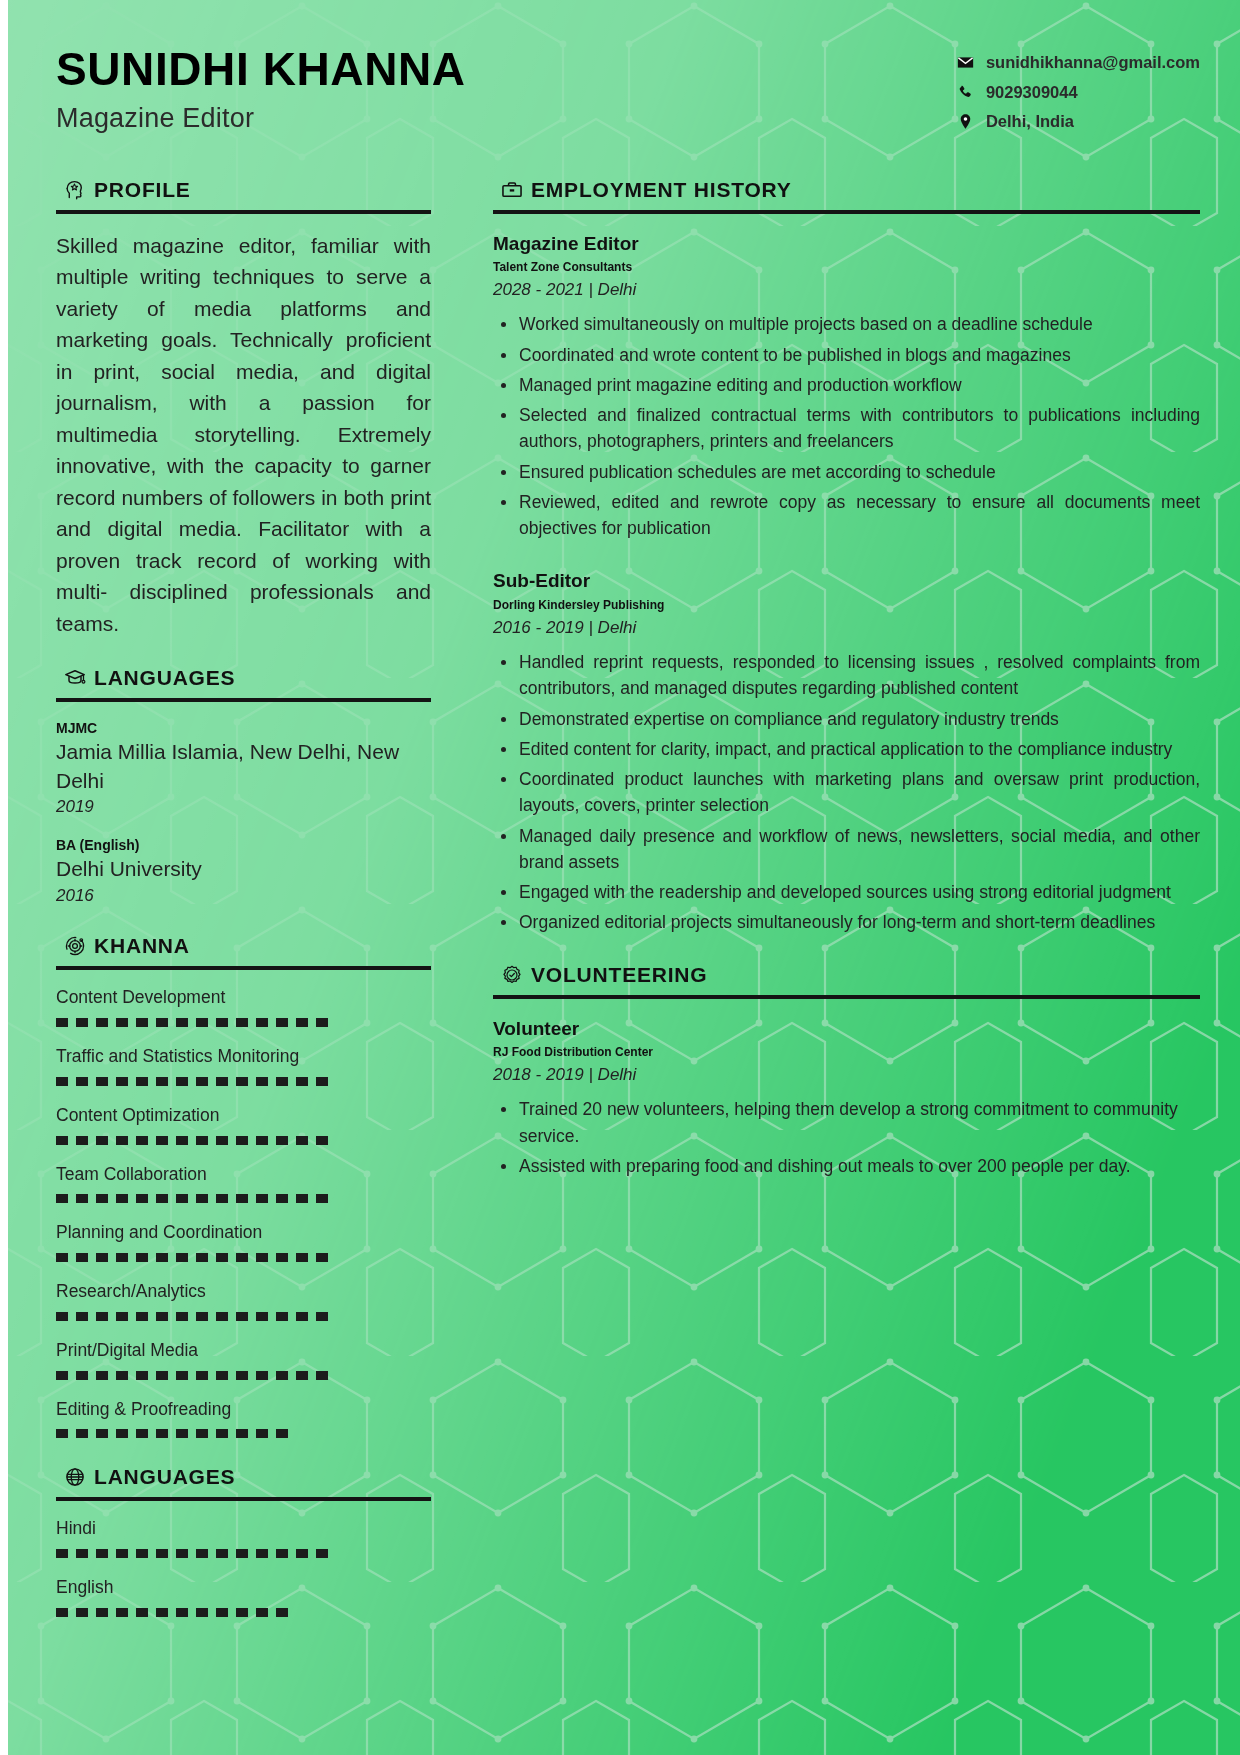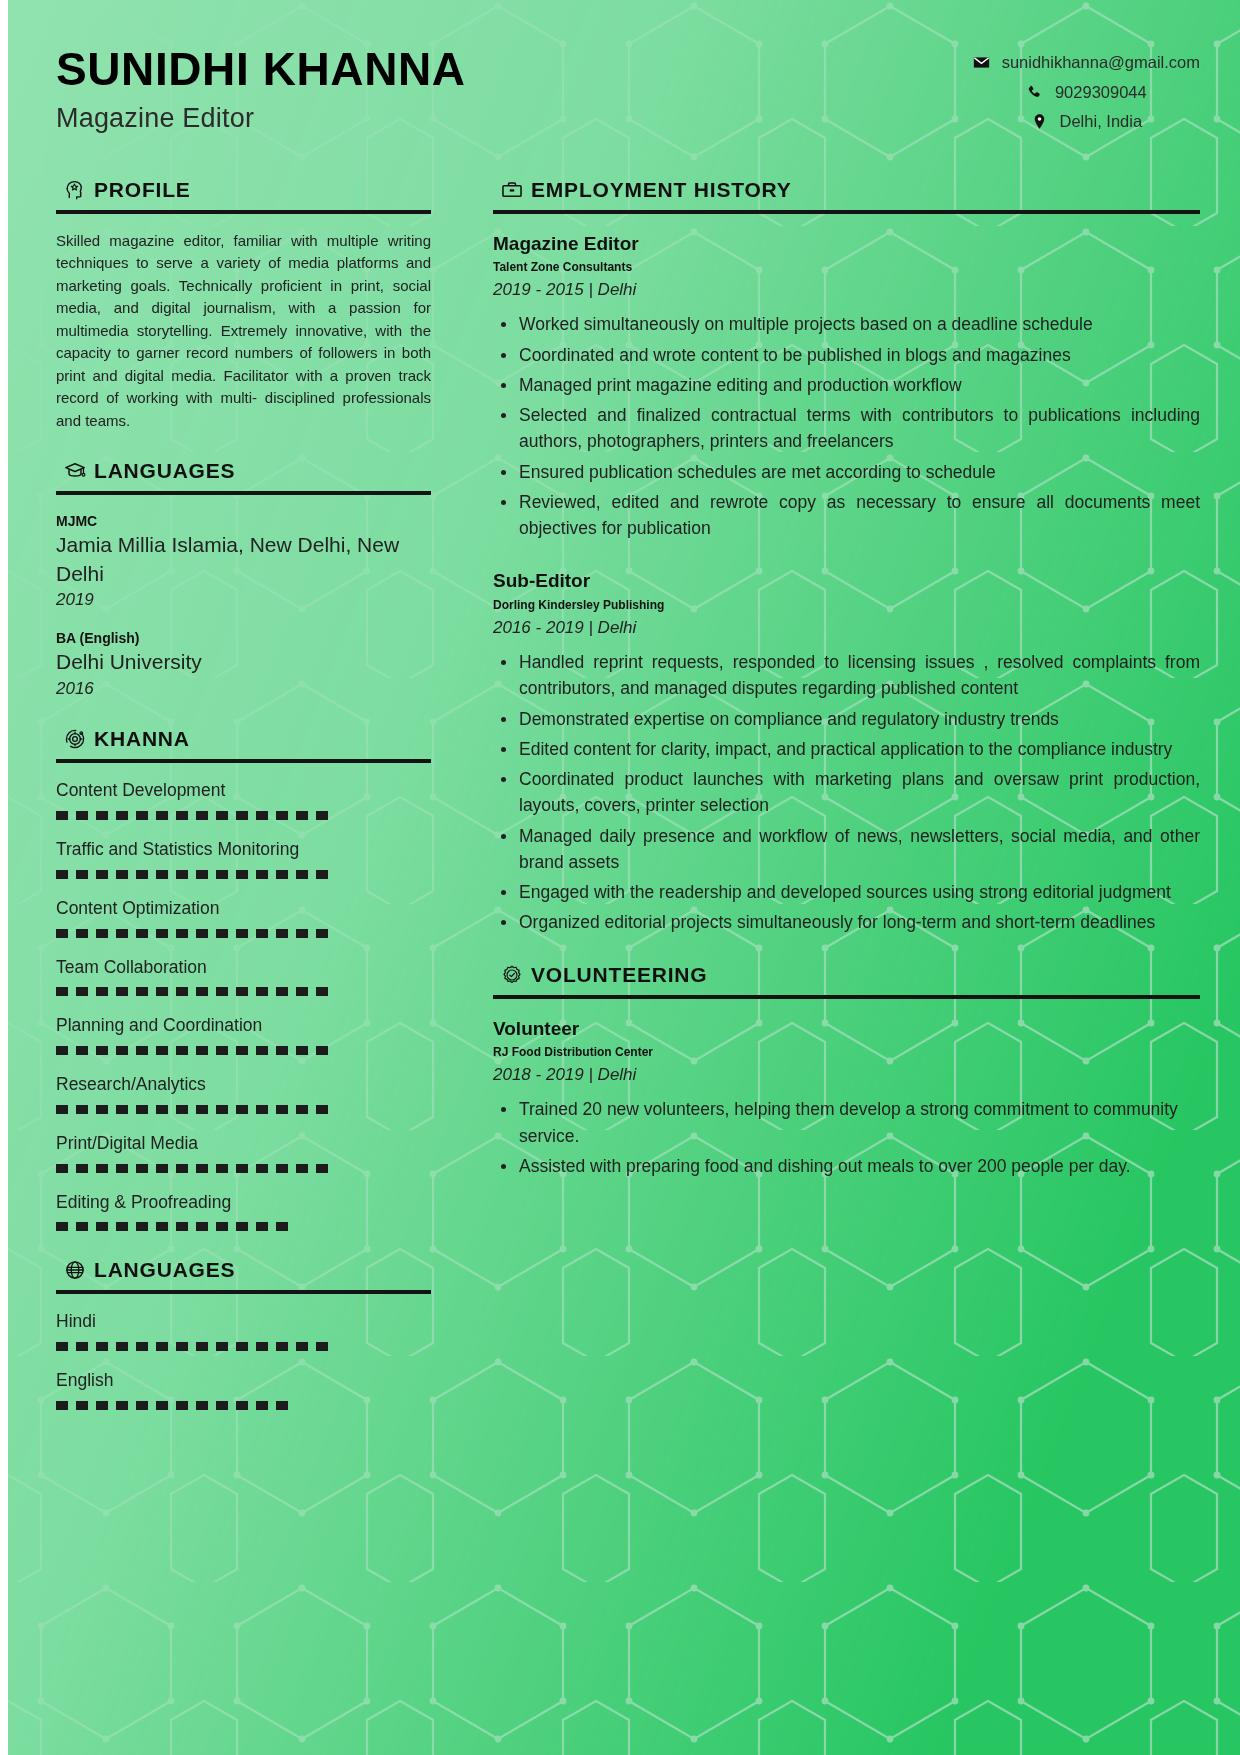--- a/index.html
+++ b/index.html
@@ -55,26 +55,27 @@
     margin-top: 8px;
     letter-spacing: 0.2px;
   }
   .contact {
     margin-top: 6px;
     text-align: left;
   }
   .contact-row {
     display: flex;
     align-items: center;
-    justify-content: center;
+    justify-content: flex-start;
     gap: 12px;
     font-size: 16.5px;
     color: #2b2b2b;
     line-height: 1.55;
     margin-bottom: 4px;
+    font-weight: bold;
   }
   .contact-icon {
     display: inline-flex;
     width: 17px;
     height: 17px;
     align-items: center;
     justify-content: center;
     flex: 0 0 17px;
   }
   .contact-icon svg { display: block; }
@@ -112,21 +113,21 @@
   }
   .rule {
     height: 4px;
     background: #141414;
     margin-top: 7px;
     margin-bottom: 16px;
   }
 
   
   .profile-text {
-    font-size: 15px;
+    font-size: 21px;
     line-height: 1.5;
     text-align: justify;
     color: #222;
   }
 
   
   .edu-item { margin-bottom: 16px; }
   .edu-degree {
     font-size: 14px;
     font-weight: bold;
@@ -564,21 +565,21 @@
                 <rect x="10.6" y="12.2" width="4.8" height="2.5" fill="#111"></rect>
               </svg>
             </span>
             <span class="section-title">EMPLOYMENT HISTORY</span>
           </div>
           <div class="rule"></div>
           <div id="employment-list">
               <div class="job">
                 <div class="job-role">Magazine Editor</div>
                 <div class="job-company">Talent Zone Consultants</div>
-                <div class="job-meta">2019 - 2015 | Delhi</div>
+                <div class="job-meta">2028 - 2021 | Delhi</div>
                 <ul class="bullets">
                   <li>Worked simultaneously on multiple projects based on a deadline schedule</li>
                   <li>Coordinated and wrote content to be published in blogs and magazines</li>
                   <li>Managed print magazine editing and production workflow</li>
                   <li>Selected and finalized contractual terms with contributors to publications including authors, photographers, printers and freelancers</li>
                   <li>Ensured publication schedules are met according to schedule</li>
                   <li>Reviewed, edited and rewrote copy as necessary to ensure all documents meet objectives for publication</li>
                 </ul>
               </div>
               <div class="job">

